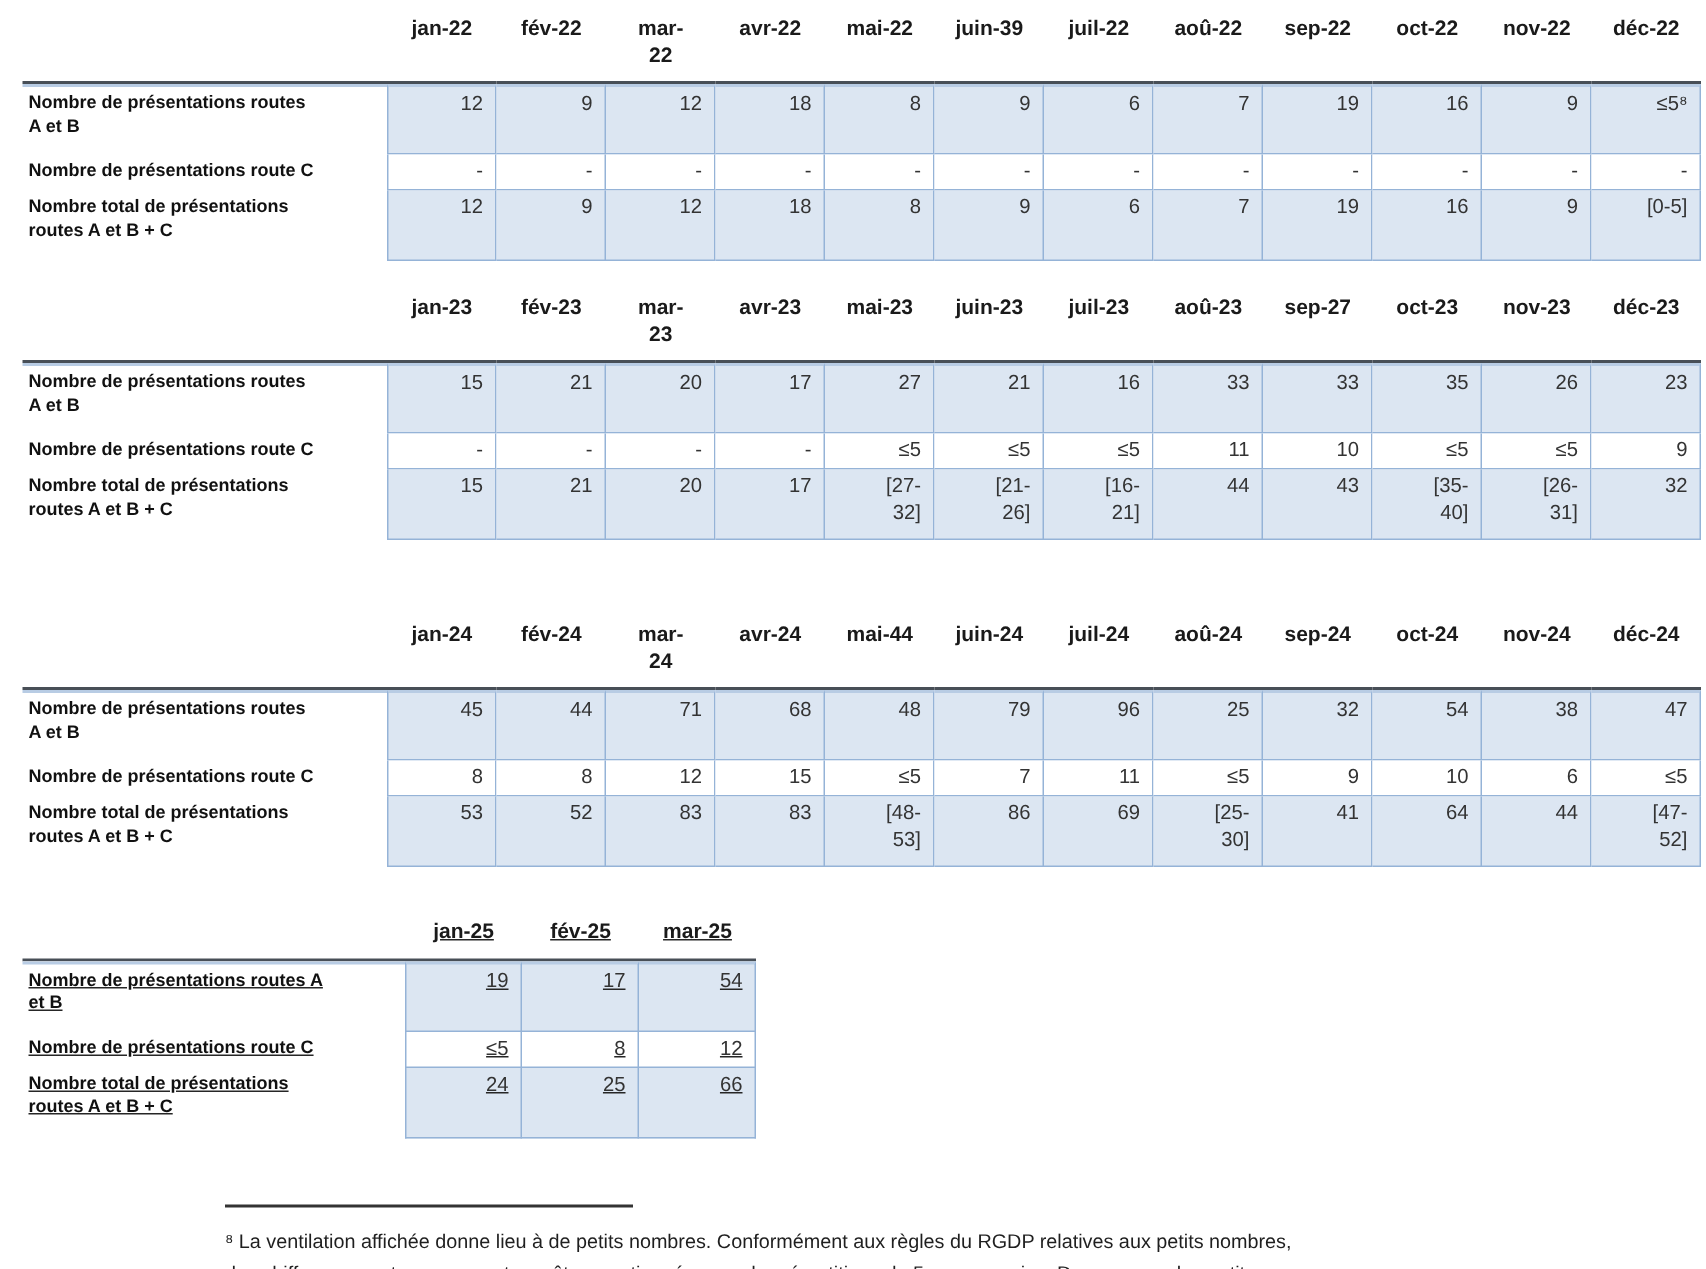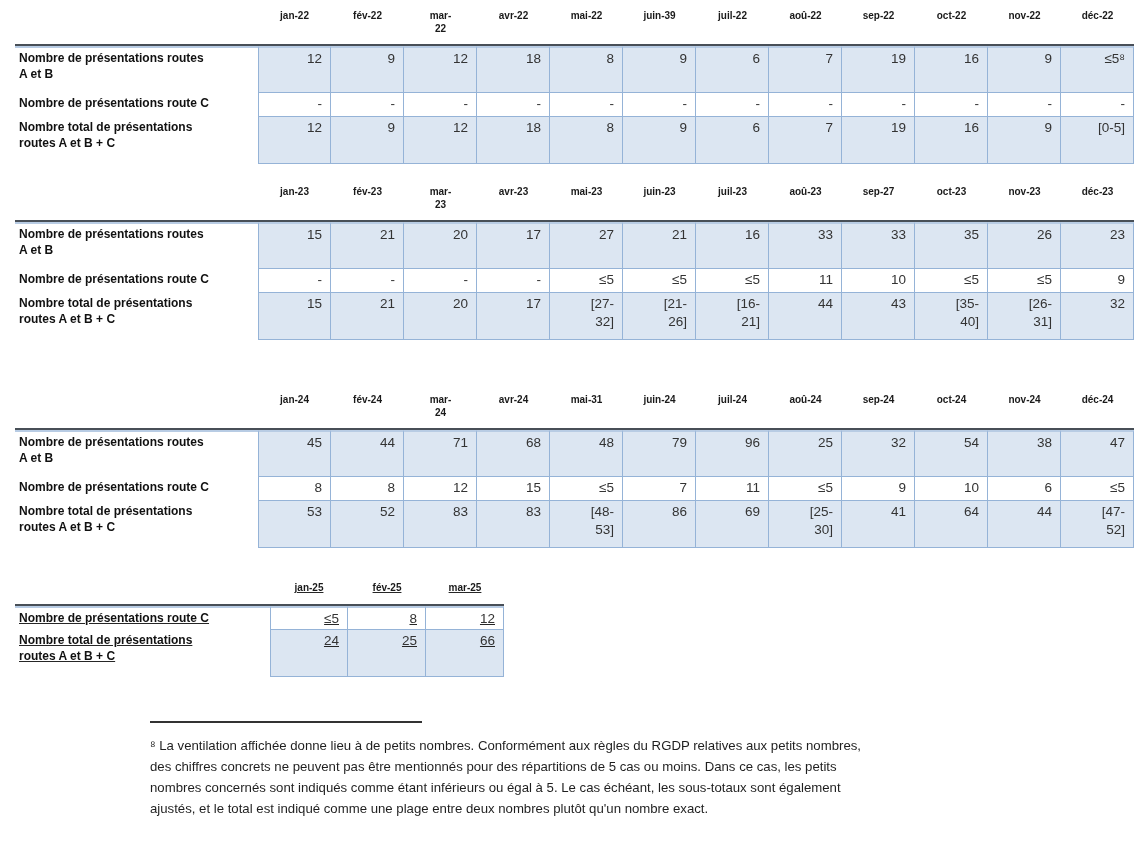--- a/index.html
+++ b/index.html
@@ -14,21 +14,21 @@
   table.yr-table {
     border-collapse: separate; border-spacing: 0;
     table-layout: fixed; margin-bottom: 0;
   }
   .yr-table col.lbl-col { width: 243px; }
   .yr-table col.m-col  { width: 73px; }
   .yr-table.t4 col.lbl-col { width: 255px; }
   .yr-table.t4 col.m-col  { width: 78px; }
 
   .yr-table thead th {
-    font-weight: bold; font-size: 10px; color: #1a1a1a;
+    font-weight: bold; font-size: 14px; color: #1a1a1a;
     text-align: center; vertical-align: top;
     padding: 2px 2px 9px 2px;
     white-space: pre-line; line-height: 1.25;
     border-bottom: 2px solid #484f57;
     margin-top: 18px;
   }
   .yr-table thead th.corner { border-bottom: 2px solid #484f57; }
 
   .yr-table tbody th.lbl {
     font-weight: bold; font-size: 12px; color: #111111;
@@ -270,21 +270,21 @@
             <col class="m-col">
           </colgroup>
           <thead>
             <tr>
               <th class="corner"></th>
               <th>jan-24</th>
               <th>fév-24</th>
               <th>mar-
 24</th>
               <th>avr-24</th>
-              <th>mai-31</th>
+              <th>mai-44</th>
               <th>juin-24</th>
               <th>juil-24</th>
               <th>aoû-24</th>
               <th>sep-24</th>
               <th>oct-24</th>
               <th>nov-24</th>
               <th>déc-24</th>
             </tr>
           </thead>
           <tbody>
@@ -351,20 +351,27 @@
           </colgroup>
           <thead>
             <tr>
               <th class="corner"></th>
               <th>jan-25</th>
               <th>fév-25</th>
               <th>mar-25</th>
             </tr>
           </thead>
           <tbody>
+            <tr class="shaded h2">
+              <th class="lbl">Nombre de présentations routes A
+et B</th>
+              <td class="first">19</td>
+              <td>17</td>
+              <td>54</td>
+            </tr>
             <tr class="h1">
               <th class="lbl">Nombre de présentations route C</th>
               <td class="first">≤5</td>
               <td>8</td>
               <td>12</td>
             </tr>
             <tr class="shaded h2">
               <th class="lbl">Nombre total de présentations
 routes A et B + C</th>
               <td class="first">24</td>

